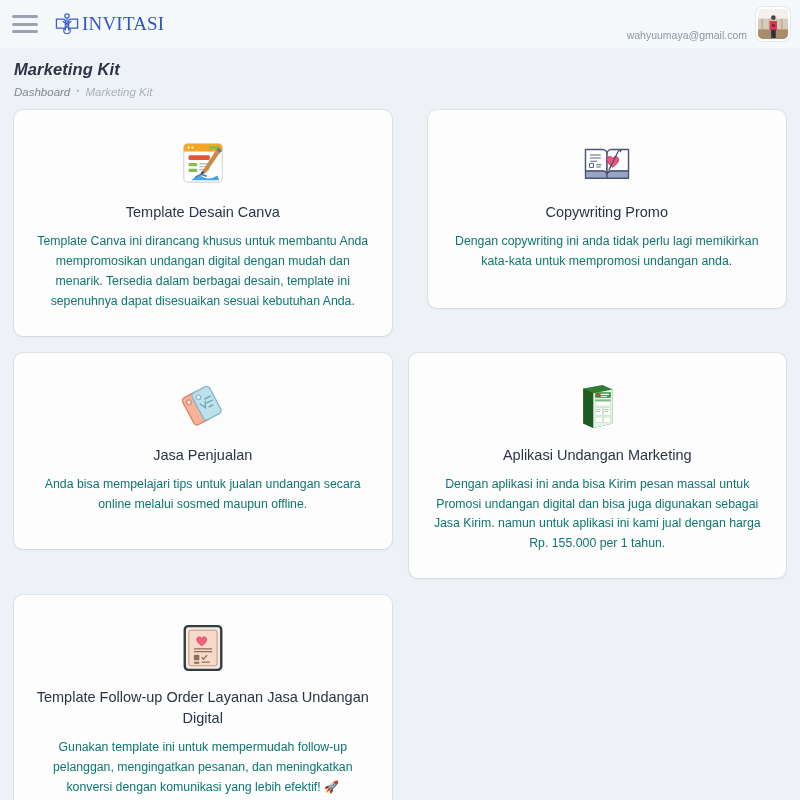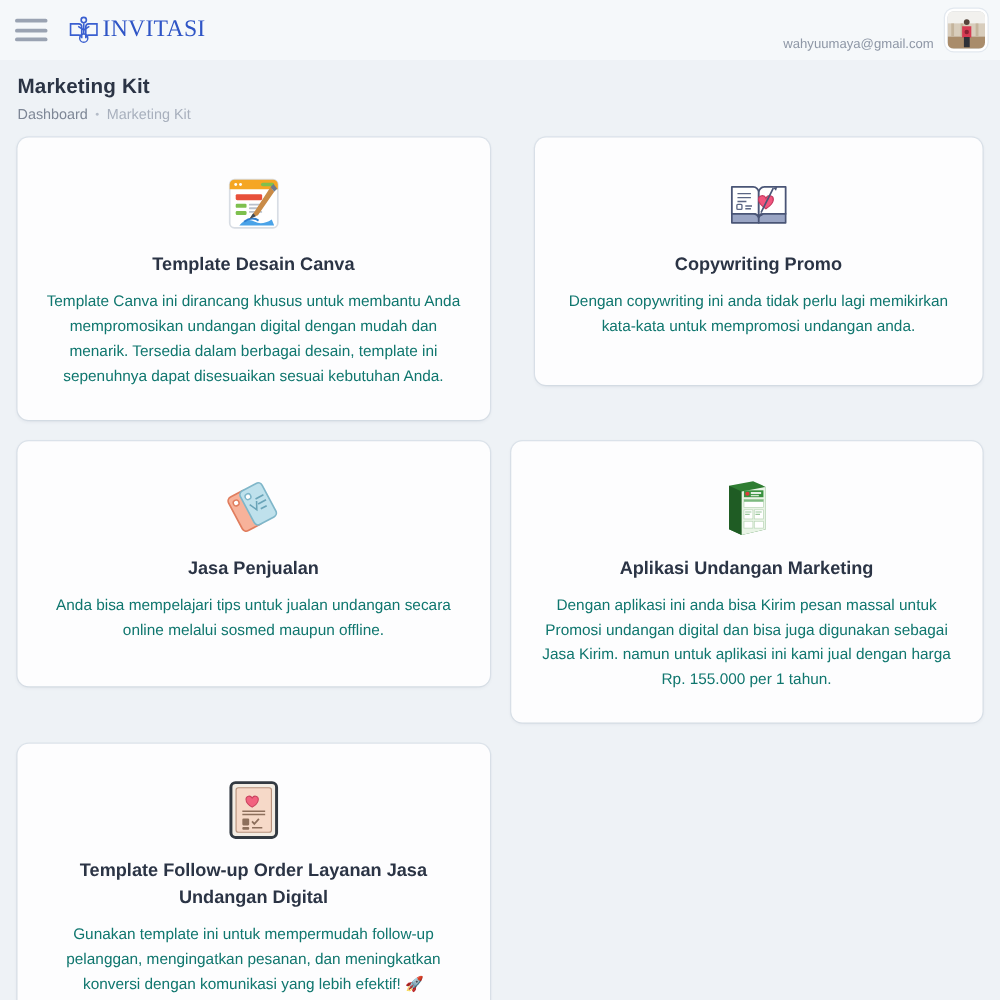--- a/index.html
+++ b/index.html
@@ -45,21 +45,21 @@
   .avatar {
     width: 34px; height: 34px; border-radius: 7px;
     border: 2px solid #ffffff;
     box-shadow: 0 0 0 1px #e2e8ef;
     overflow: hidden; position: relative;
     background: #cfd7dd;
   }
   .avatar svg { display: block; width: 100%; height: 100%; }
 
   
-  .head-wrap { padding: 12px 0 0 14px; }
+  .head-wrap { padding: 12px 0 0 14px; font-style: italic; }
   .page-title {
     font-size: 16.5px; font-weight: bold; color: #2b3445;
     letter-spacing: .1px;
   }
   .breadcrumb {
     margin-top: 7px; font-size: 11.5px; color: #9aa3b2;
     display: flex; align-items: flex-start; gap: 6px;
   }
   .breadcrumb .crumb-sep { font-size: 9px; color: #b4bcc8; }
   .breadcrumb .crumb-1 { color: #7e8796; }
@@ -80,21 +80,21 @@
     box-shadow: 0 1px 3px rgba(45,60,90,.07), 0 0 0 1px rgba(210,218,228,.55);
     padding: 20px 22px 24px 22px;
     text-align: center;
   }
   .card-icon {
     height: 54px; margin: 6px auto 12px auto;
     display: flex; align-items: center; justify-content: center;
   }
   .card-icon svg { display: block; }
   .card-title {
-    font-size: 14.5px; font-weight: bold; color: #2b3445;
+    font-size: 14.5px; font-weight: normal; color: #2b3445;
     line-height: 1.45; margin-bottom: 9px;
   }
   .card-desc {
     font-size: 12.3px; color: #0f766e; line-height: 1.62;
   }
   .rocket { font-size: 12px; }
 
   .card-row1-left { min-height: 198px; }
   .card-row1-right { min-height: 198px; margin-left: 19px; }
   .card-row2-left  { min-height: 196px; }

